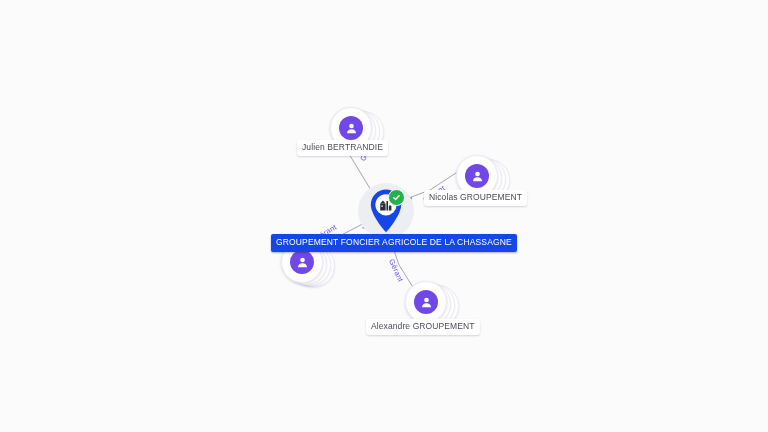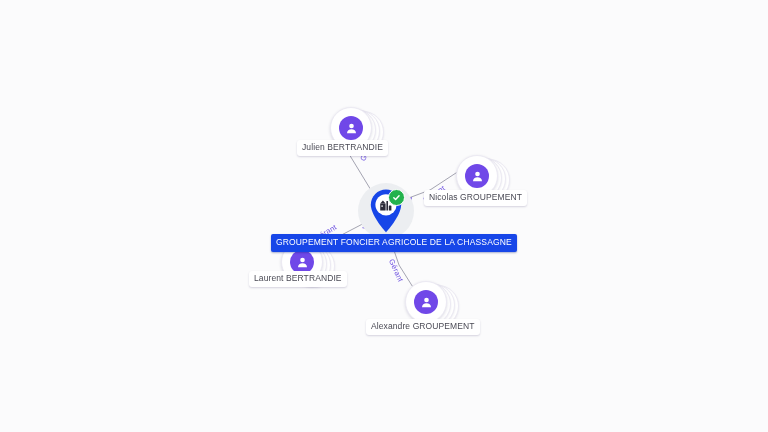--- a/index.html
+++ b/index.html
@@ -170,21 +170,20 @@
     <div class="stack s1"></div>
     <div class="stack s0">
       <div class="avatar">
         <svg width="15" height="15" viewBox="0 0 24 24" fill="#ffffff">
           <circle cx="12" cy="8" r="3.7"></circle>
           <path d="M4.8 19.5c0-3.9 3.2-6.2 7.2-6.2s7.2 2.3 7.2 6.2z"></path>
         </svg>
       </div>
     </div>
   </div>
-  <div class="node-label" style="left:249px;top:271px;">Laurent BERTRANDIE</div>
 
   <div class="person" style="left:405px;top:281px;">
     <div class="stack s3"></div>
     <div class="stack s2"></div>
     <div class="stack s1"></div>
     <div class="stack s0">
       <div class="avatar">
         <svg width="15" height="15" viewBox="0 0 24 24" fill="#ffffff">
           <circle cx="12" cy="8" r="3.7"></circle>
           <path d="M4.8 19.5c0-3.9 3.2-6.2 7.2-6.2s7.2 2.3 7.2 6.2z"></path>

